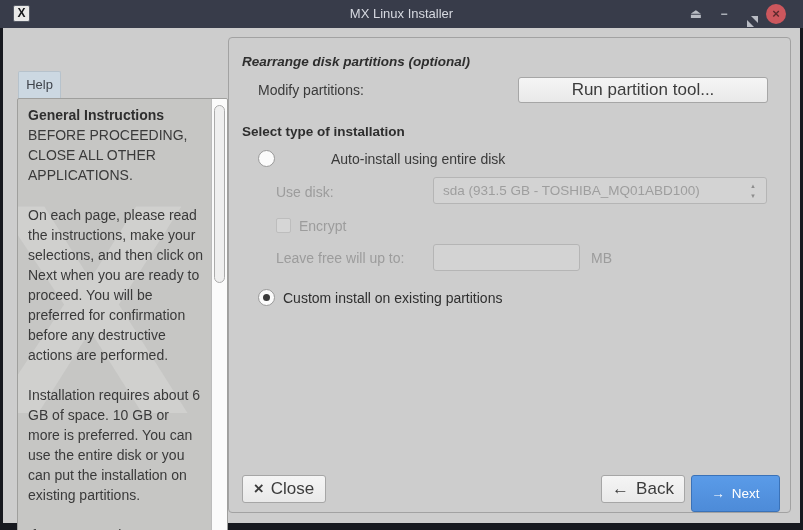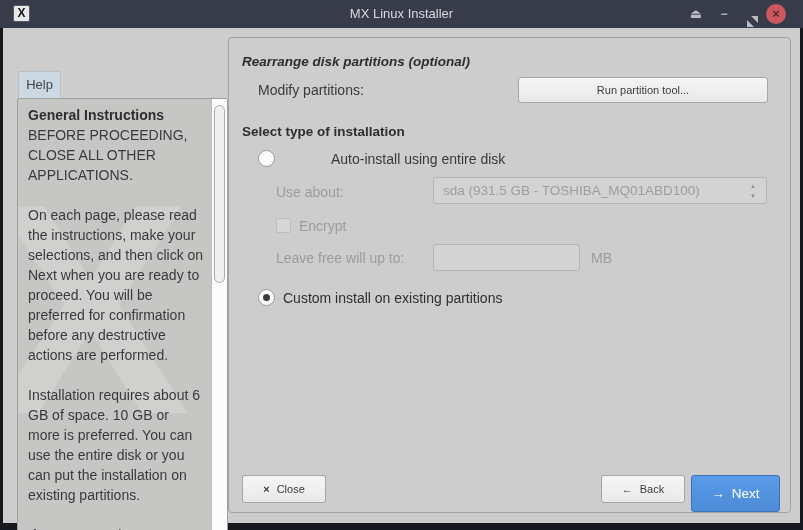--- a/index.html
+++ b/index.html
@@ -45,21 +45,21 @@
                 border:1px solid #ababab; border-radius:6px; }
 
   
   .frame { position:absolute; left:228px; top:37px; width:563px; height:476px;
            border:1px solid #a2a2a2; border-radius:4px; }
   .sec-title { position:absolute; font-size:13.5px; font-weight:bold; color:#2e2e2e; }
   .lbl { position:absolute; font-size:14px; color:#3a3a3a; }
   .lbl.disabled { color:#9c9c9c; }
 
   .btn { background:linear-gradient(#f5f5f5,#e9e9e9); border:1px solid #a6a6a6; border-radius:3px;
-         color:#3c3c3c; font-size:11px; font-family:inherit; cursor:pointer; }
+         color:#3c3c3c; font-size:17px; font-family:inherit; cursor:pointer; }
   .btn-run { position:absolute; left:518px; top:77px; width:250px; height:26px; }
 
   .radio { position:absolute; width:17px; height:17px; border:1px solid #999; border-radius:50%;
            background:#fbfbfb; }
   .radio.selected::after { content:""; position:absolute; left:4px; top:4px; width:7px; height:7px;
            border-radius:50%; background:#3b3b3b; }
 
   .combo { position:absolute; left:433px; top:177px; width:334px; height:27px; background:#d3d3d3;
            border:1px solid #b5b5b5; border-radius:3px; color:#9e9e9e; font-size:13.5px;
            line-height:25px; padding-left:9px; }
@@ -123,21 +123,21 @@
 
   <div class="sec-title" style="left:242px; top:54px;font-style:italic;">Rearrange disk partitions (optional)</div>
   <div class="lbl" style="left:258px; top:82px;">Modify partitions:</div>
   <button class="btn btn-run">Run partition tool...</button>
 
   <div class="sec-title" style="left:242px; top:124px;">Select type of installation</div>
 
   <div class="radio" style="left:258px; top:150px;"></div>
   <div class="lbl" style="left:283px; top:151px;margin-left:48px;">Auto-install using entire disk</div>
 
-  <div class="lbl disabled" style="left:276px; top:184px;">Use about:</div>
+  <div class="lbl disabled" style="left:276px; top:184px;">Use disk:</div>
   <div class="combo">
     <span>sda (931.5 GB - TOSHIBA_MQ01ABD100)</span>
     <span class="combo-arrows">
       <span style="font-size:6px;">▲</span><br>
       <span style="font-size:6px;">▼</span>
     </span>
   </div>
 
   <div class="checkbox"></div>
   <div class="lbl disabled" style="left:299px; top:218px;">Encrypt</div>

